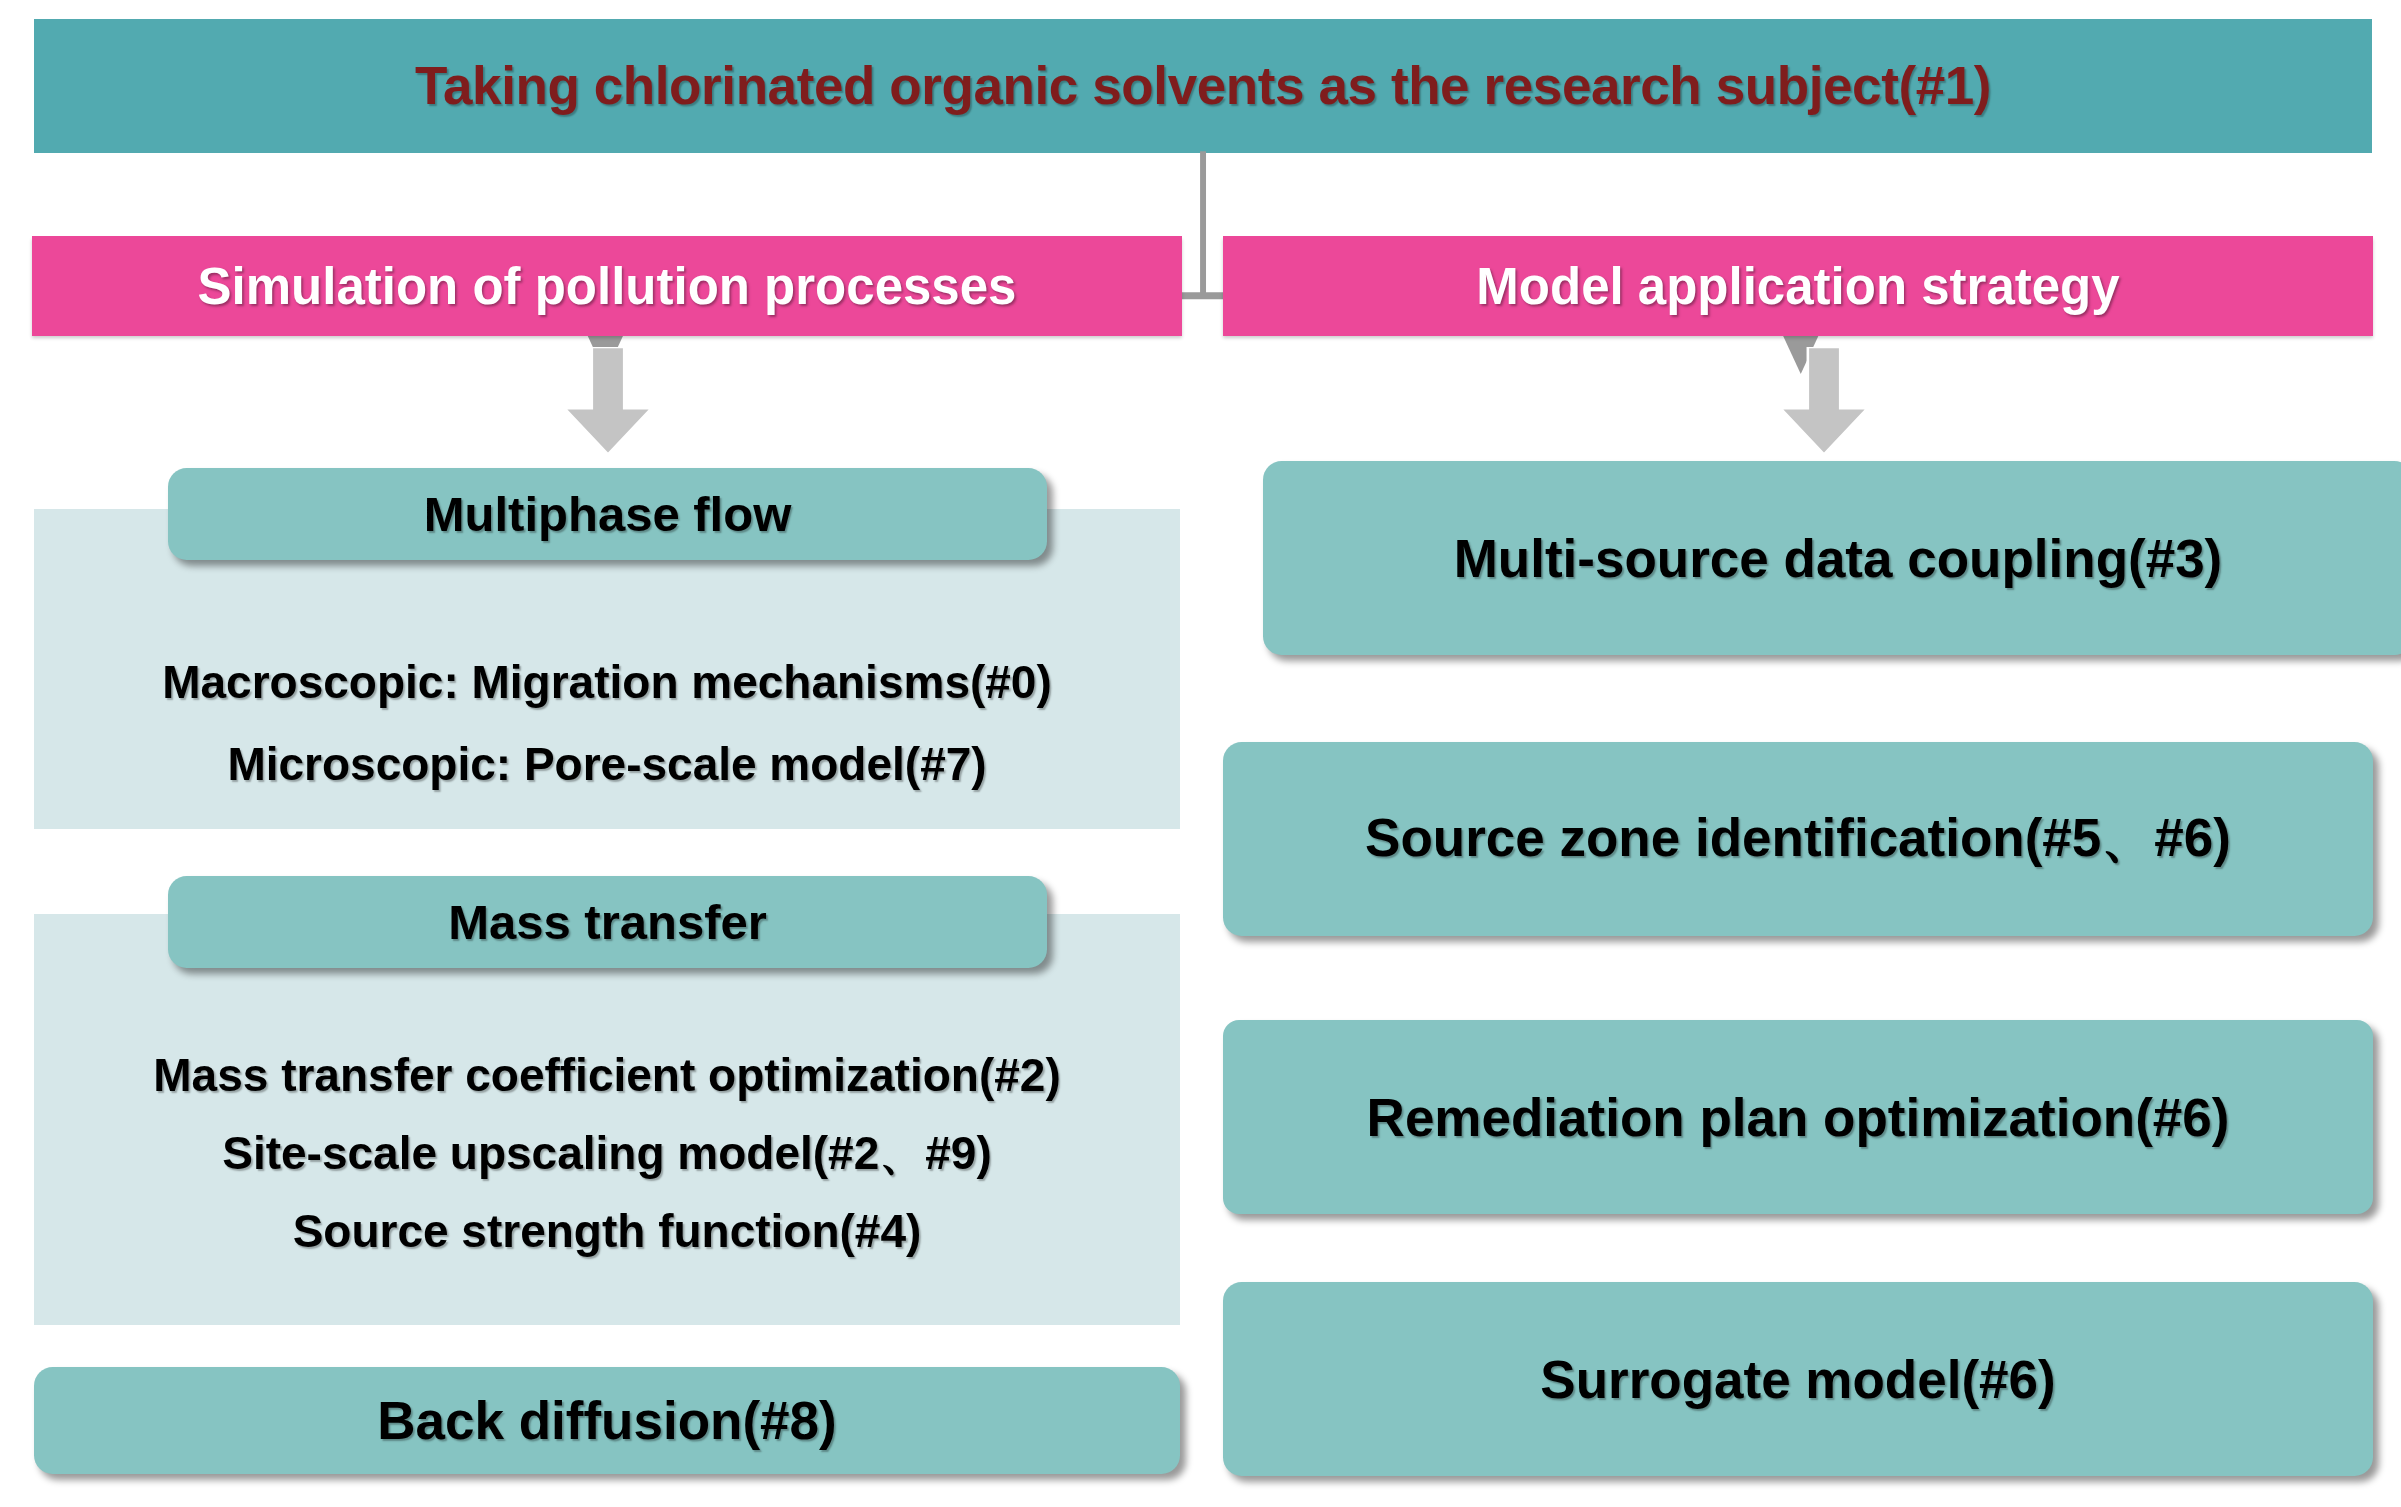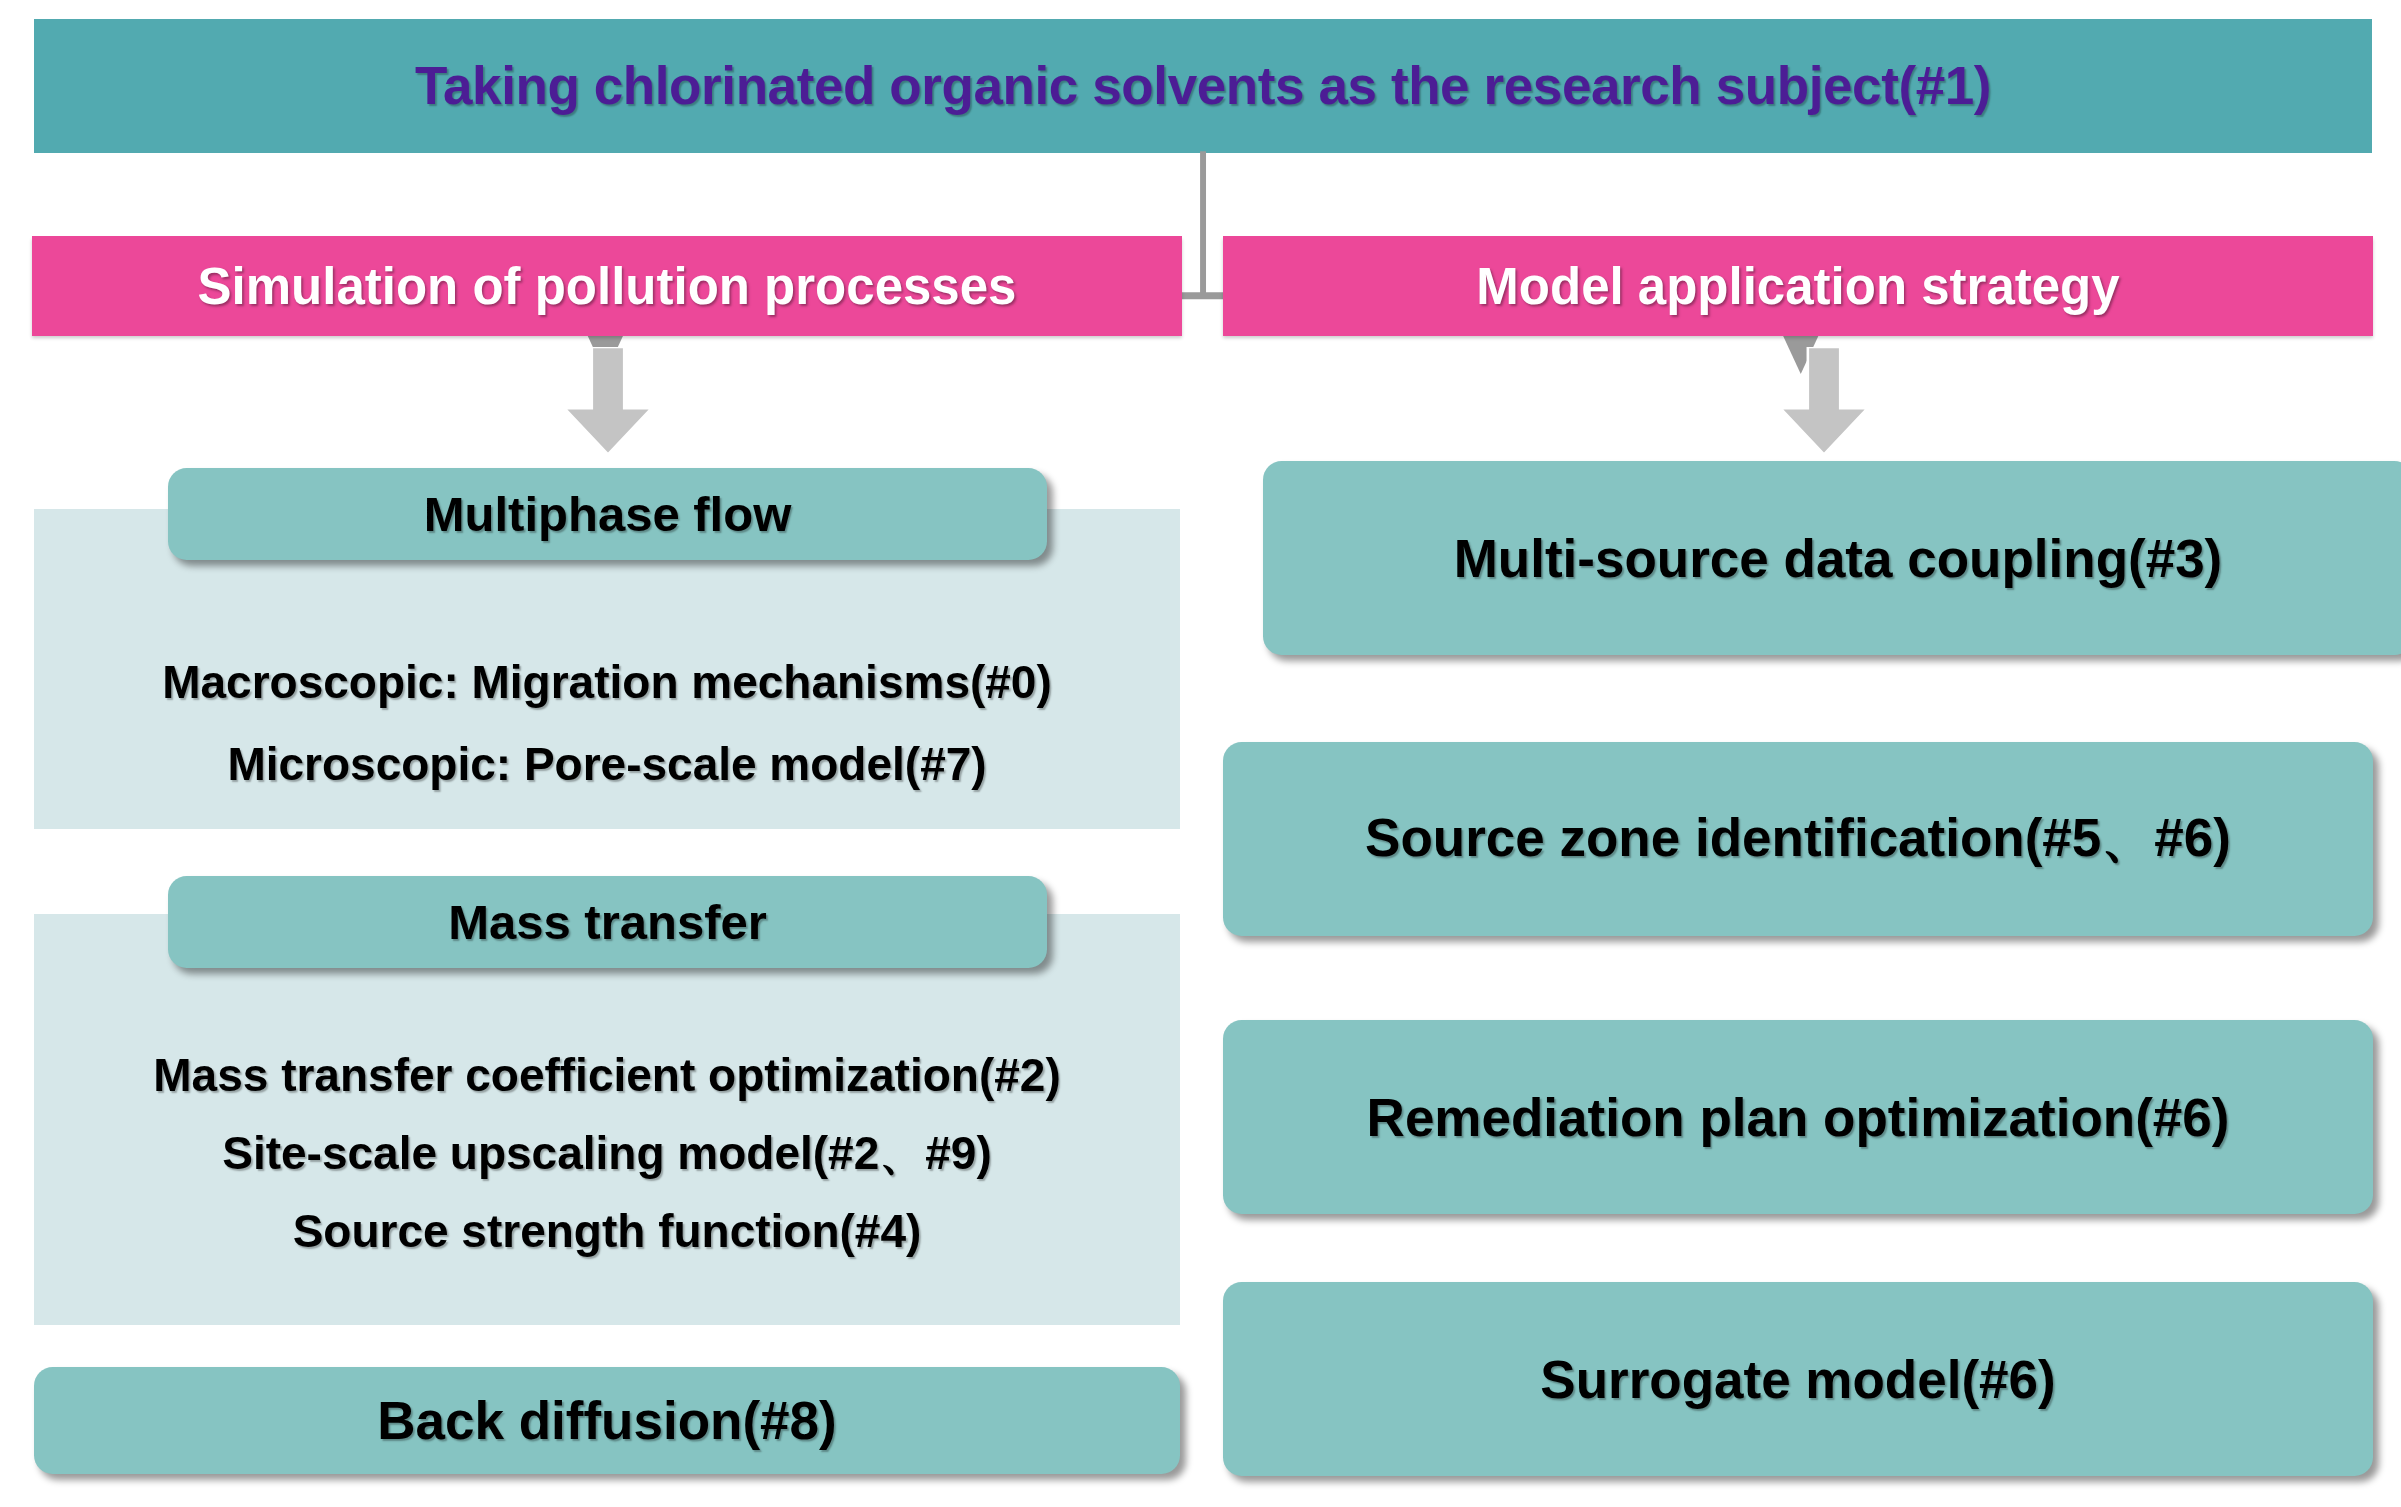--- a/index.html
+++ b/index.html
@@ -26,21 +26,21 @@
     top: 18.7px;
     width: 2338px;
     height: 134px;
     background: #52aab0;
     display: flex;
     align-items: center;
     justify-content: center;
     box-sizing: border-box;
   }
   .top-banner-text {
-    color: #4c1d95;
+    color: #7f1d1d;
     font-weight: bold;
     font-size: 53px;
     letter-spacing: -0.4px;
     white-space: nowrap;
     text-shadow: 1.7px 1.7px 1.7px rgba(0,0,0,0.28);
   }
 
   
   .connector {
     position: absolute;
@@ -137,21 +137,21 @@
 
   
   #tile-multiphase   { left: 168px; top: 468px;  width: 879px; height: 92px; }
   #tile-masstransfer { left: 168px; top: 876px; width: 879px; height: 92px; }
   #tile-backdiff     { left: 34px;  top: 1367px; width: 1146px; height: 107px; }
   #tile-backdiff .tile-text { font-size: 53px; }
 
   
   #tile-r1 { left: 1263px; top: 461px;  width: 1150px; height: 194px; }
   #tile-r2 { left: 1223px; top: 742px;  width: 1150px; height: 194px; }
-  #tile-r3 { left: 1223px; top: 1020px; width: 1150px; height: 194px; }
+  #tile-r3 { left: 1223px; top: 1020px; width: 1150px; height: 194px; border-radius: 16px; }
   #tile-r4 { left: 1223px; top: 1282px; width: 1150px; height: 194px; }
   .tile-right .tile-text { font-size: 53px; }
 </style>
 </head>
 <body>
 
 <div id="canvas">
 
   <div class="top-banner">
     <span class="top-banner-text">Taking chlorinated organic solvents as the research subject(#1)</span>

